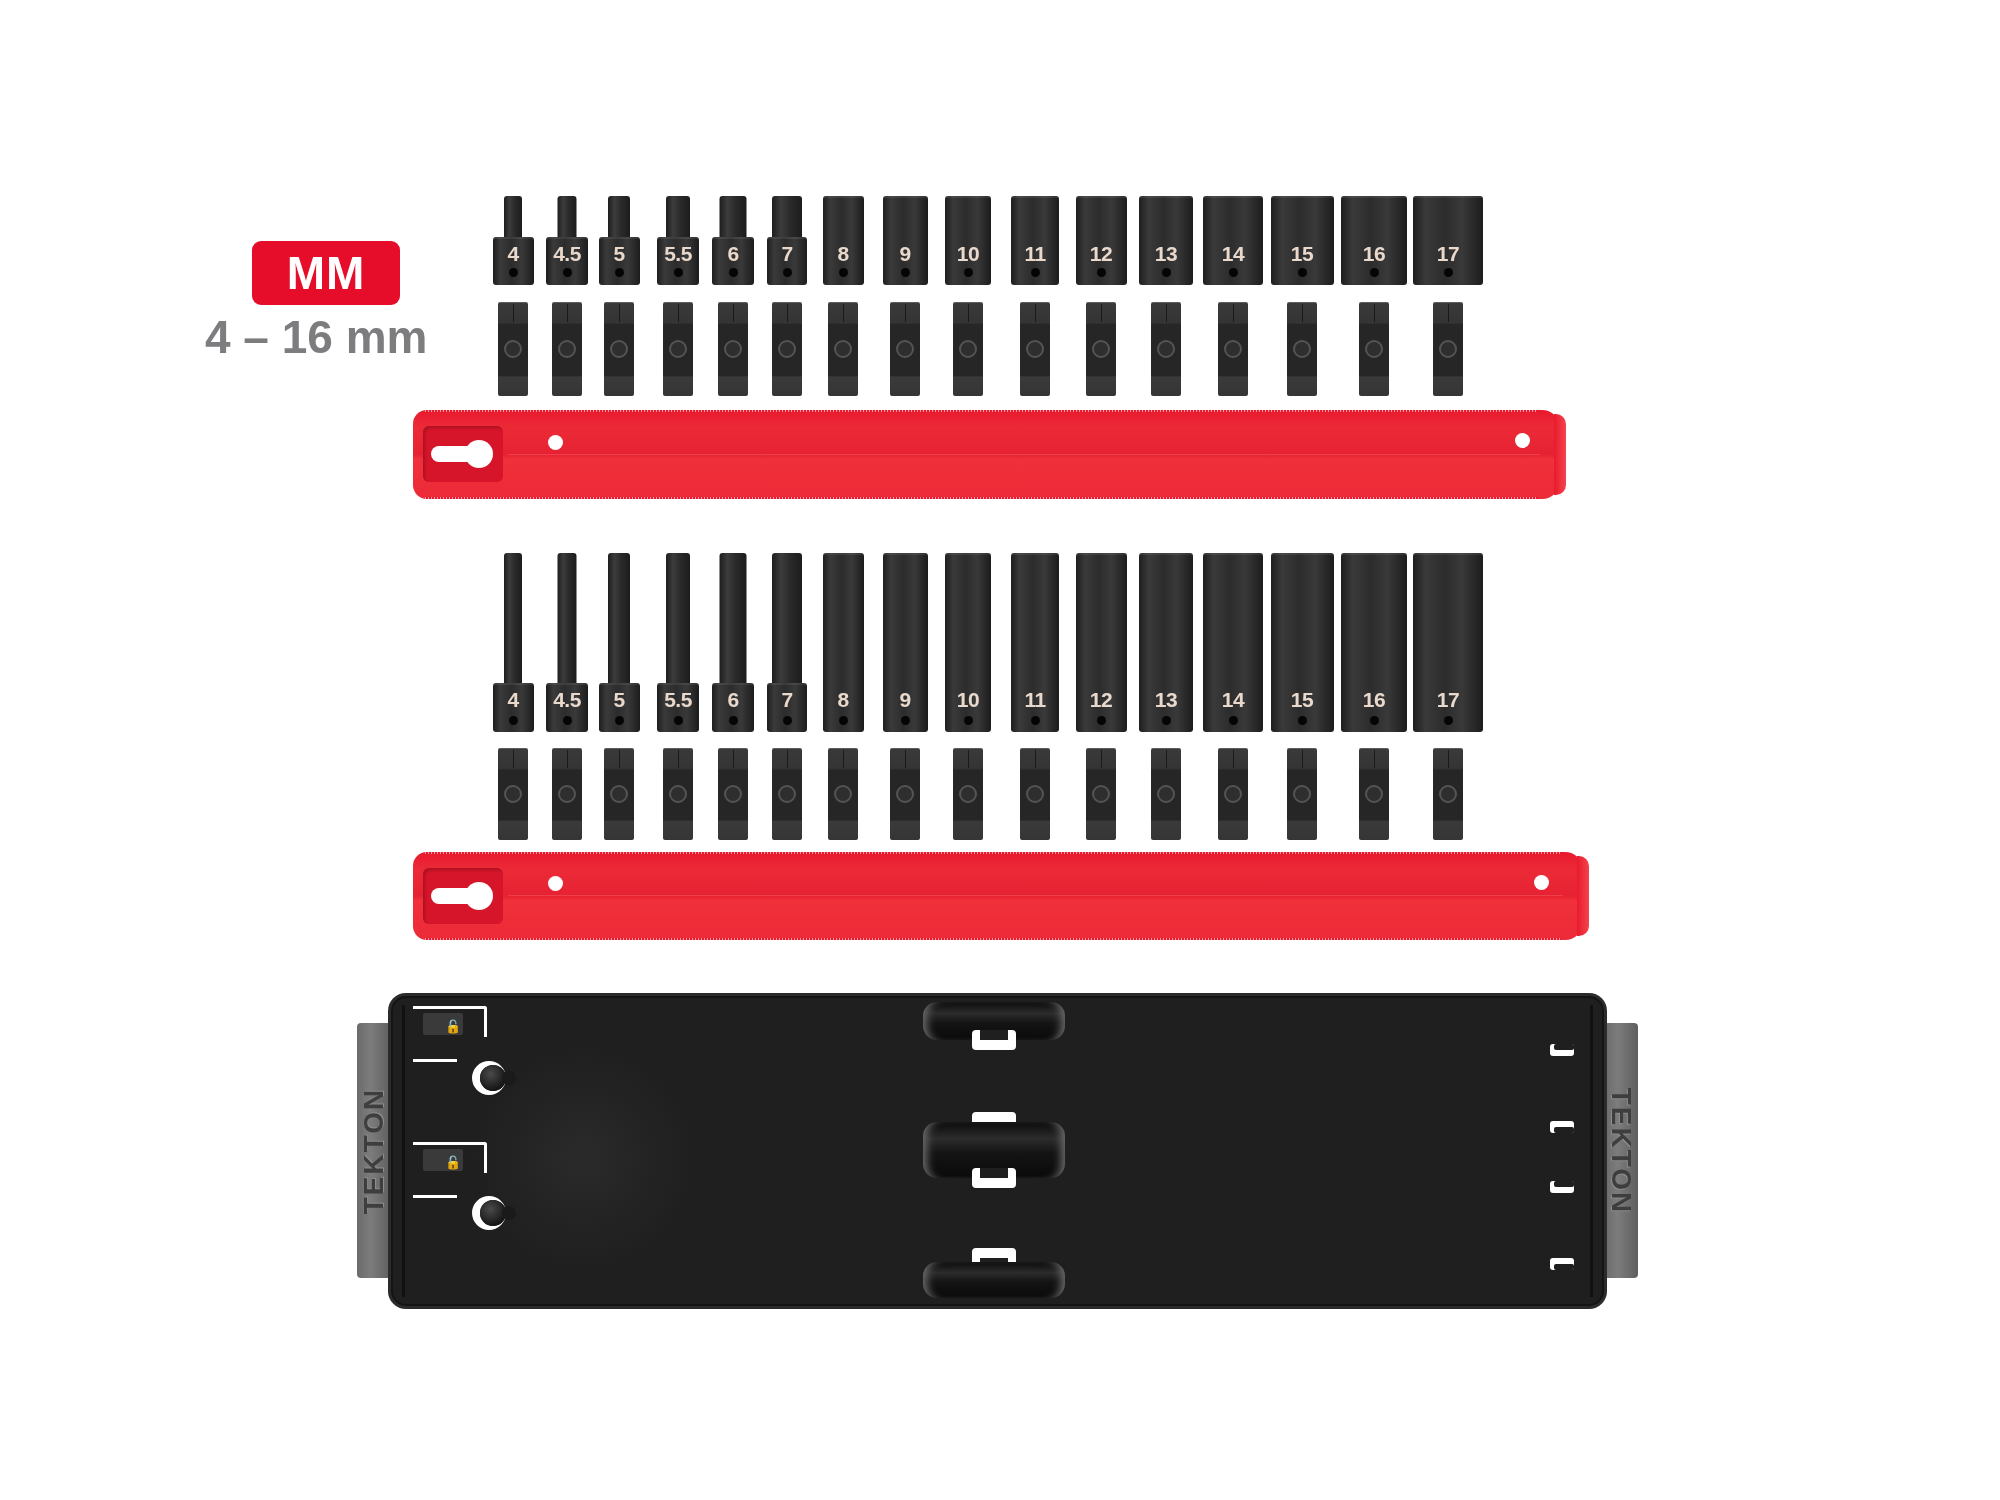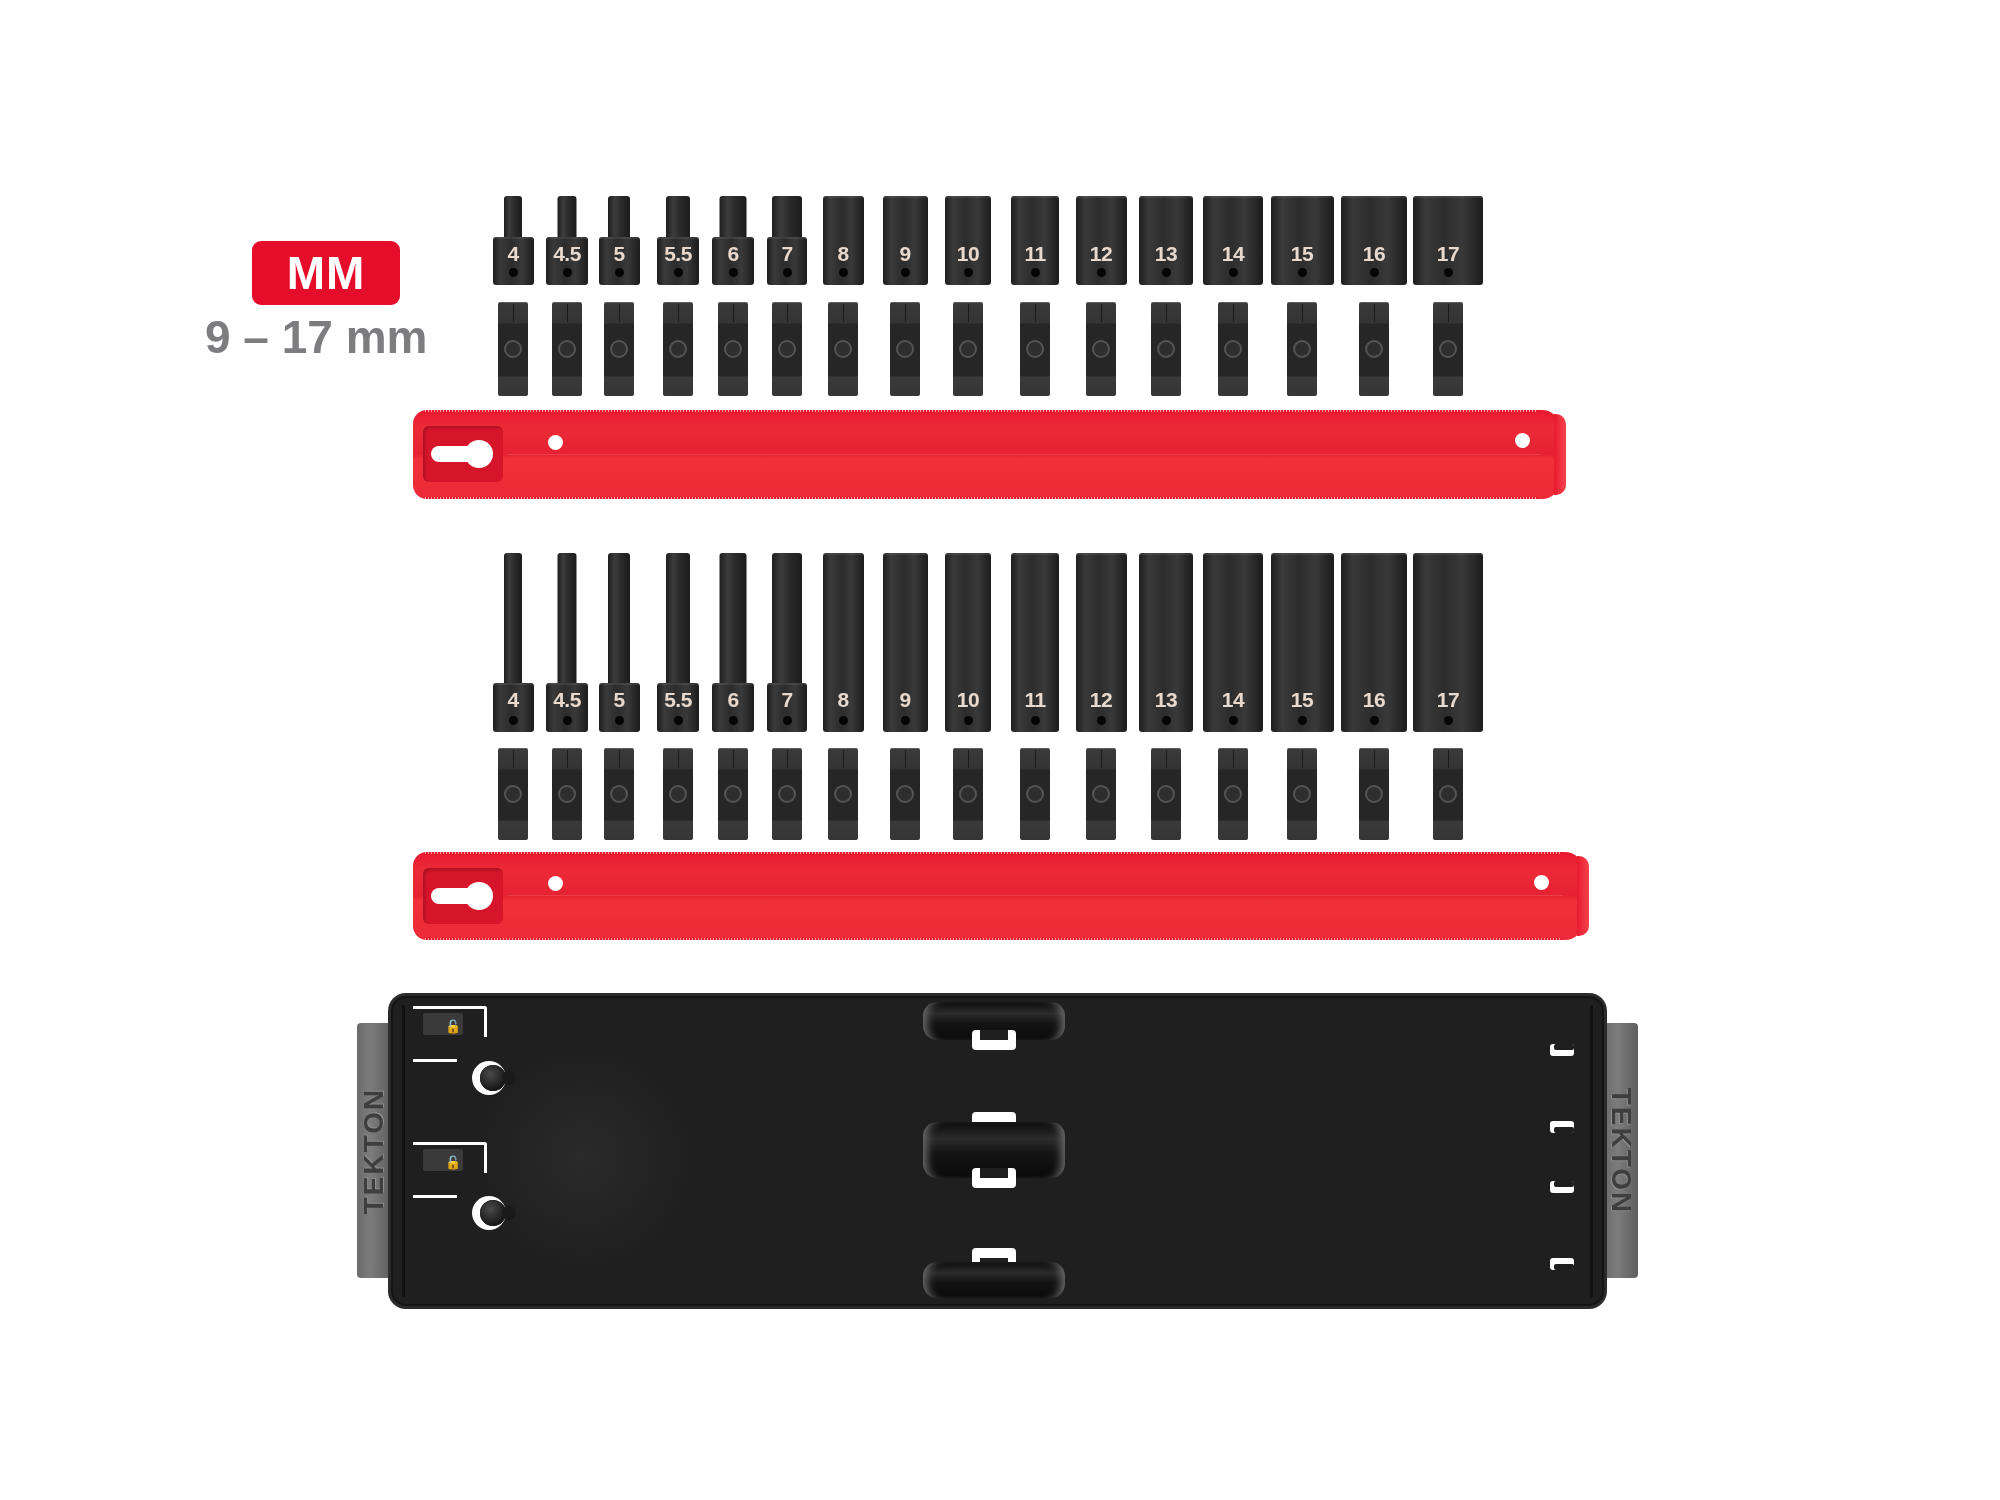--- a/index.html
+++ b/index.html
@@ -75,21 +75,21 @@
   .slot.down::after, .slot.up::after { content: ""; position: absolute; left: 8px; width: 28px; height: 10px; background: #1f1f1f; }
   .slot.down::after { top: 0; } .slot.up::after { bottom: 0; }
   .side-slot { position: absolute; width: 24px; height: 12px; border-radius: 3px; background: #fff; }
   .side-slot::after { content: ""; position: absolute; left: 4px; width: 20px; height: 6px; background: #1f1f1f; border-radius: 2px; }
   .side-slot.a::after { top: 0; } .side-slot.b::after { bottom: 0; }
 </style>
 </head>
 <body>
 
 <div class="badge">MM</div>
-<div class="range">9 – 17 mm</div>
+<div class="range">4 – 16 mm</div>
 
 <div class="row" id="shallowRow">
     <div class="socket" style="left: 492.5px; top: 237px; width: 41px; height: 48px;">
       <div class="neck" style="width: 18px; height: 41px; top: -41px;"></div>
       <div class="label" style="top: 6px;">4</div>
       <div class="hole" style="top: 31px;"></div>
     </div>
     <div class="socket" style="left: 546px; top: 237px; width: 42px; height: 48px;">
       <div class="neck" style="width: 19px; height: 41px; top: -41px;"></div>
       <div class="label" style="top: 6px;">4.5</div>

